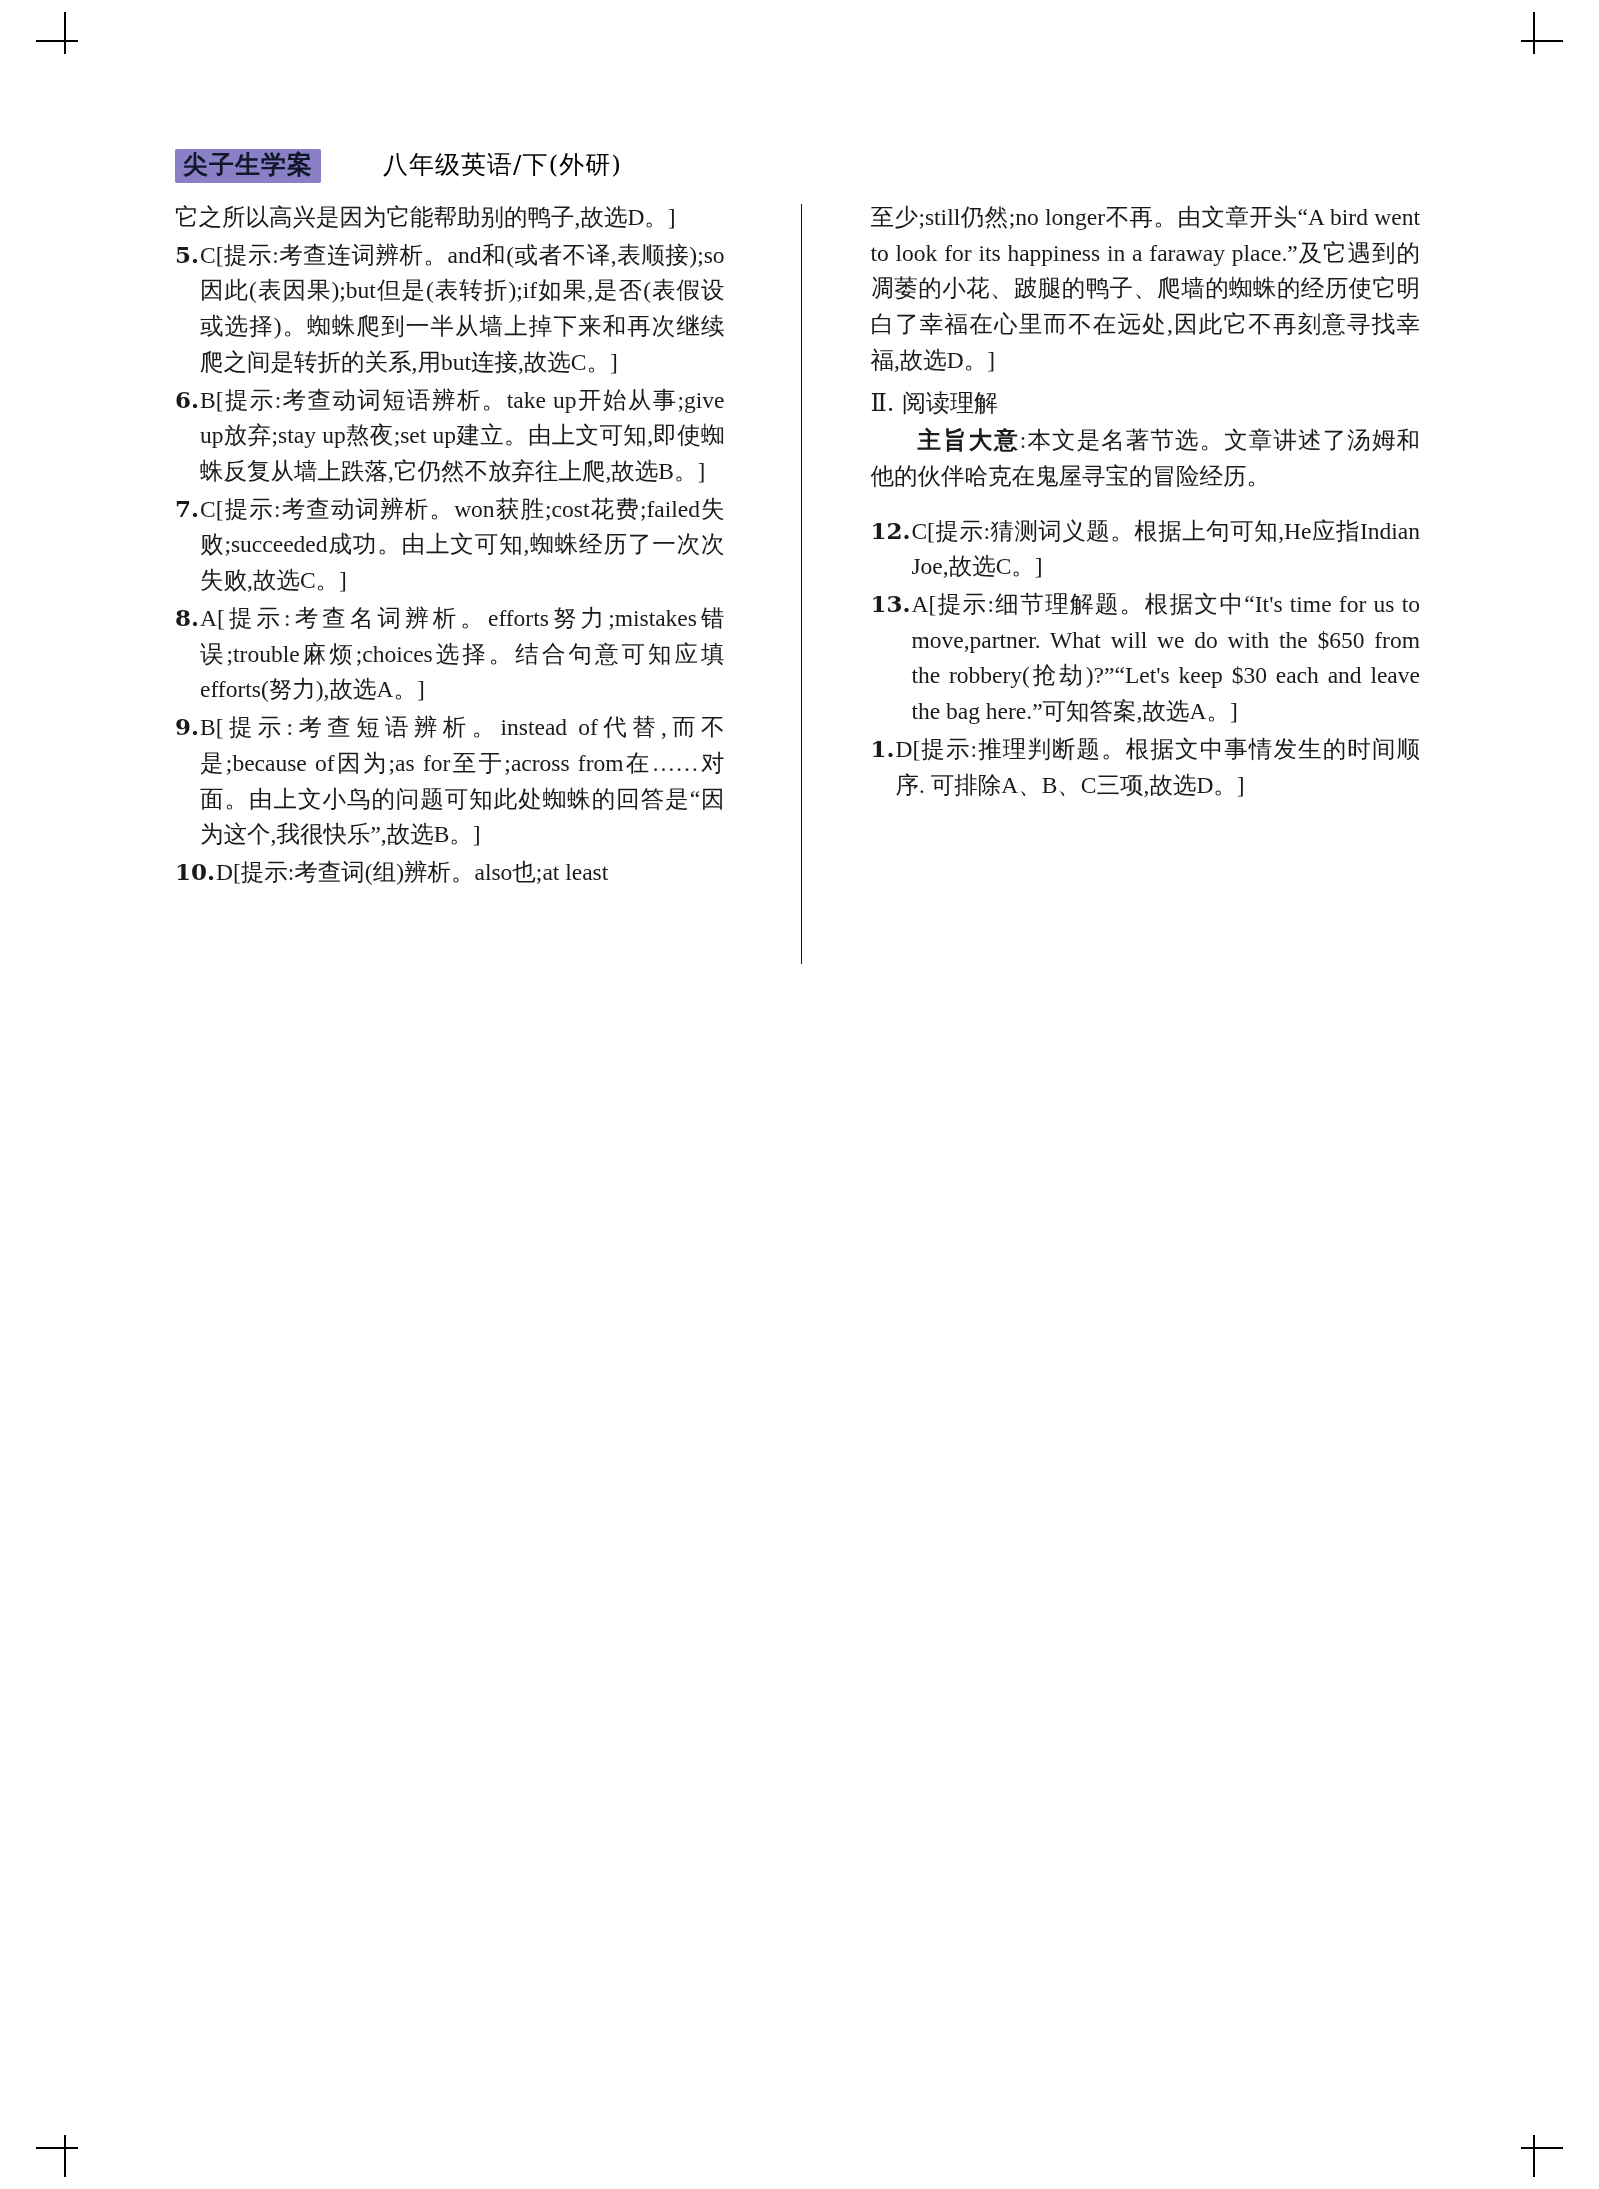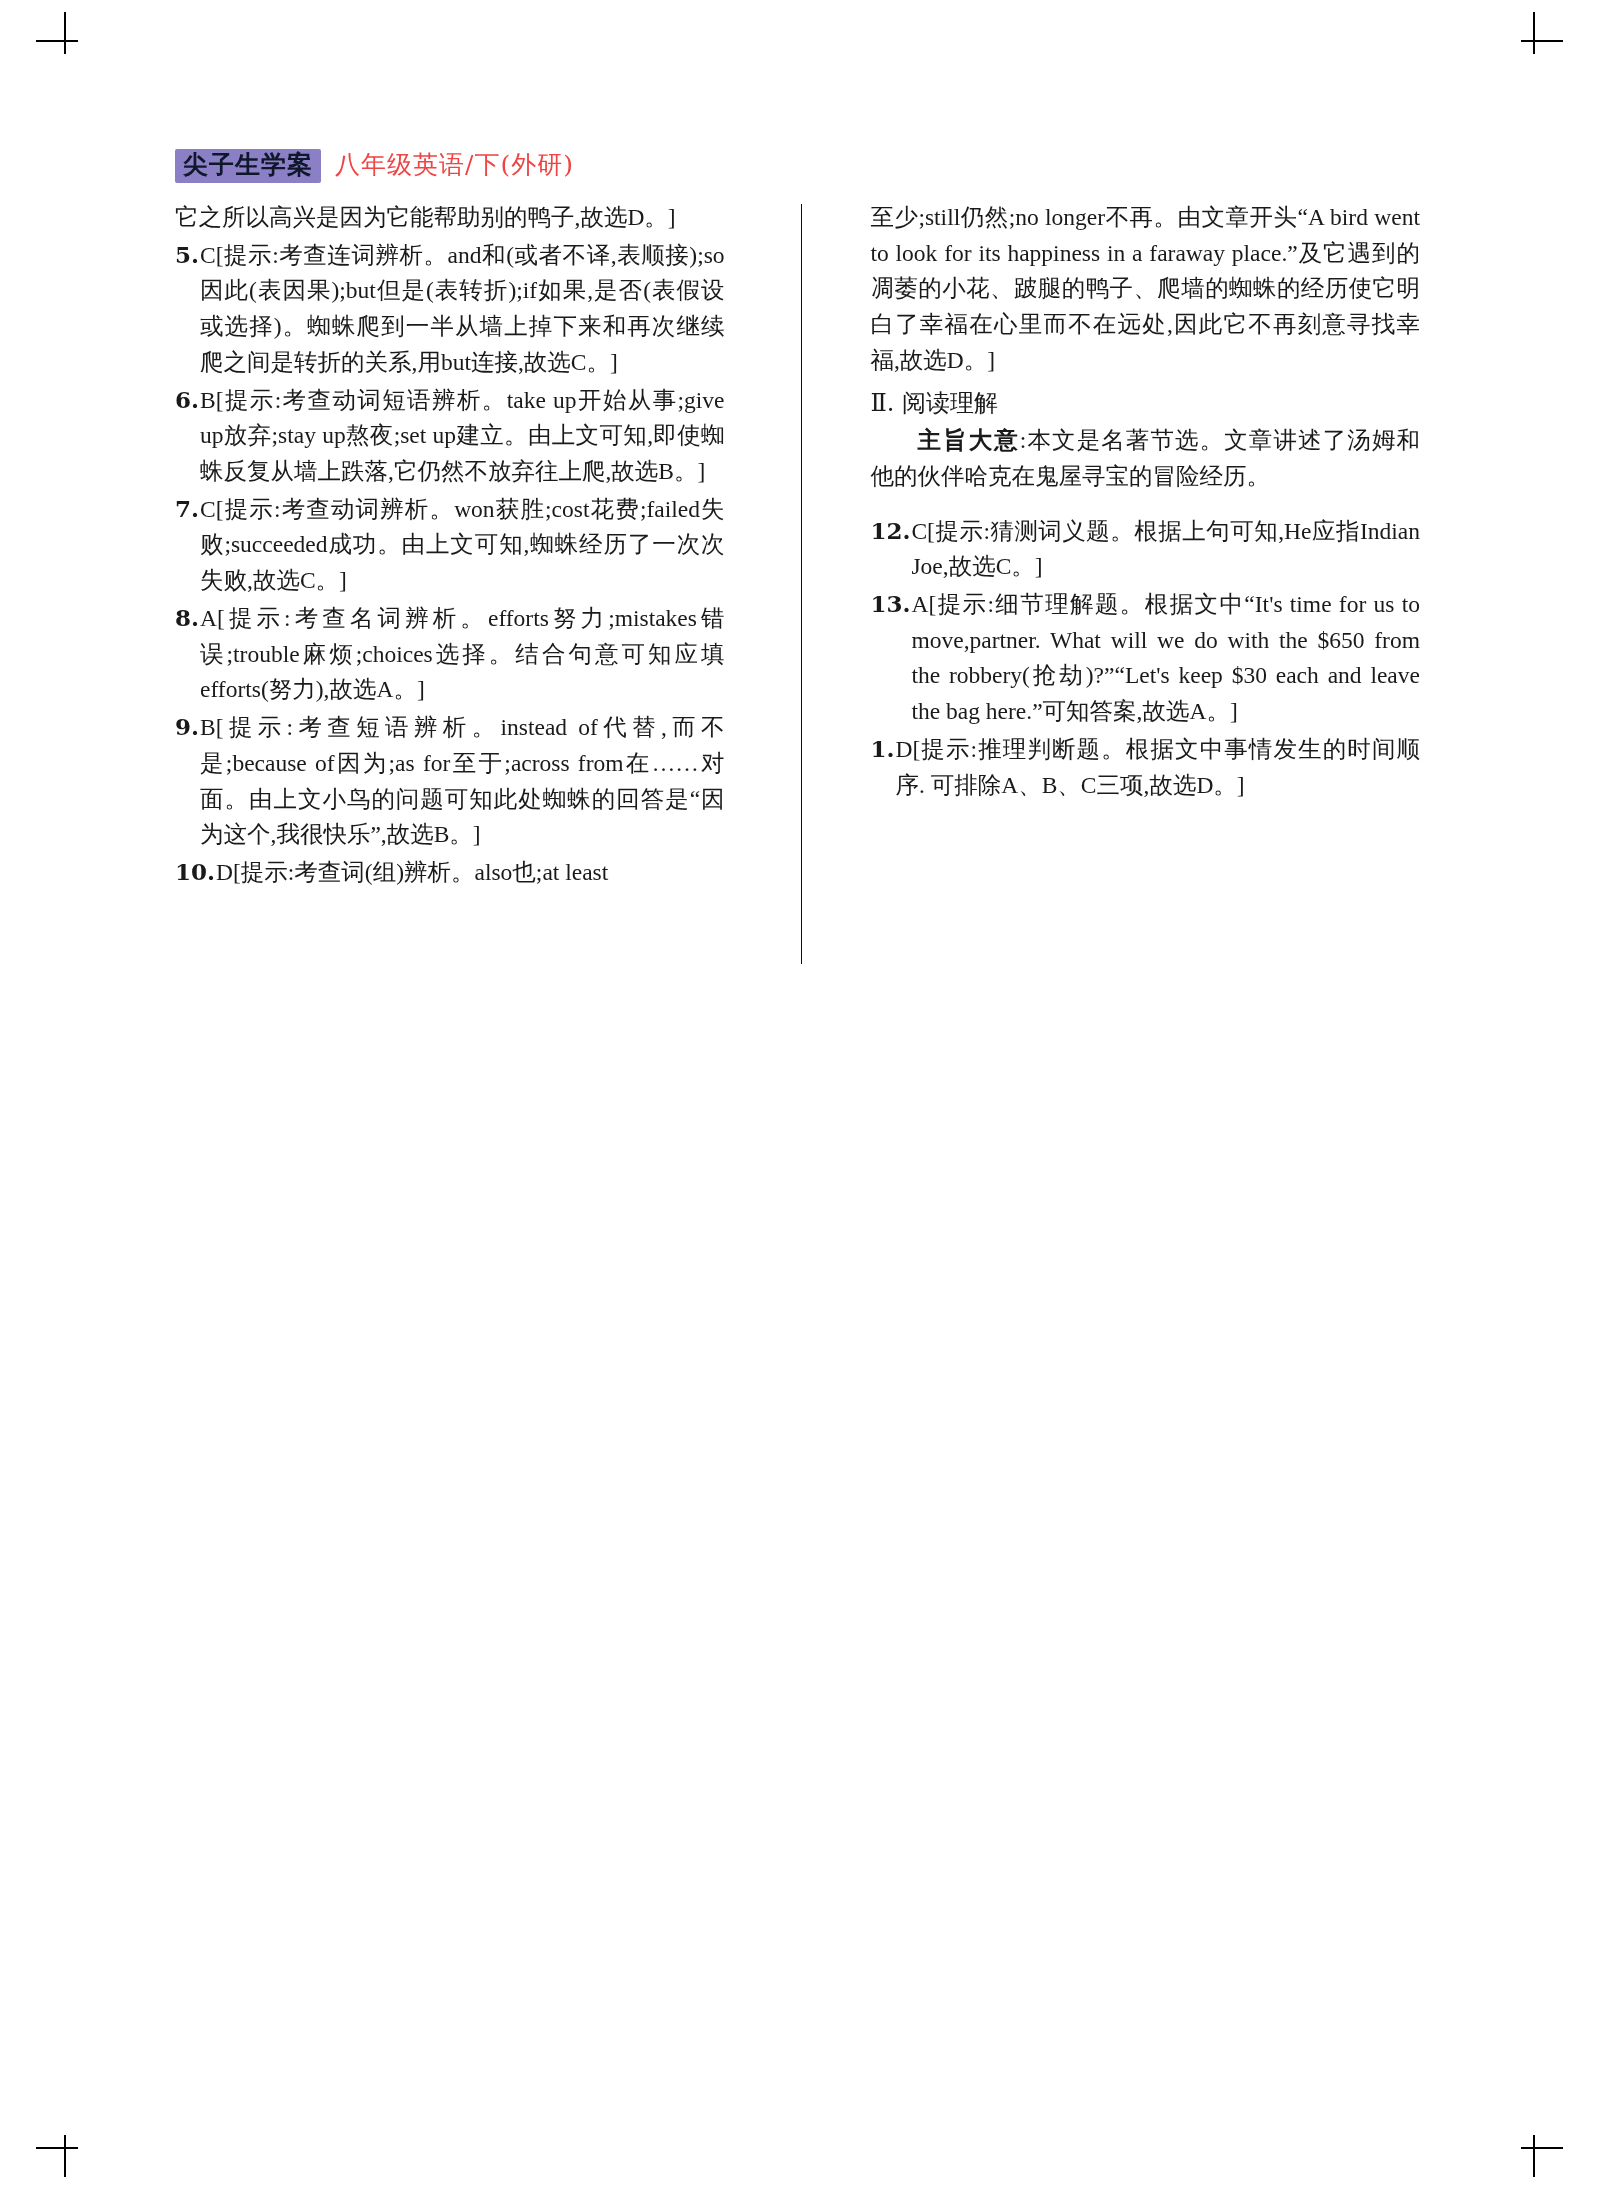--- a/index.html
+++ b/index.html
@@ -57,23 +57,24 @@
     font-weight: bold;
     font-size: 25px;
     letter-spacing: 1px;
     padding: 3px 8px 5px 8px;
     line-height: 1.05;
     border-radius: 2px;
   }
   .brand-sub {
     font-family: "DejaVu Serif", serif;
     font-size: 25px;
-    color: #ef4444;
+    color: #000000;
     letter-spacing: 1px;
     padding-bottom: 2px;
+    margin-left: 48px;
   }
 
   
   .columns {
     position: absolute;
     left: 175px;
     top: 200px;
     width: 1245px;
     display: flex;
     gap: 44px;

